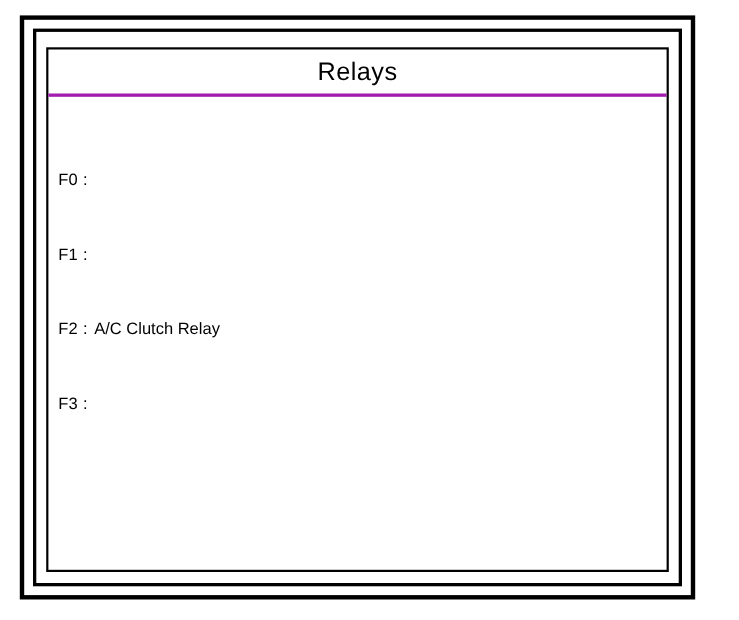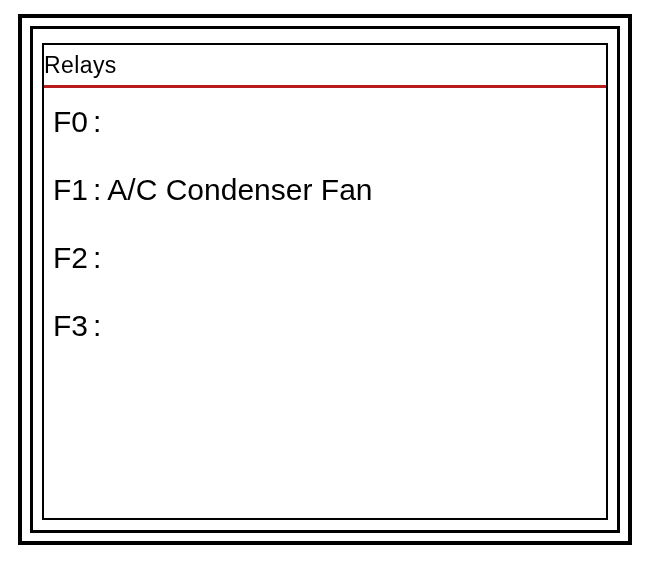--- a/index.html
+++ b/index.html
@@ -52,44 +52,45 @@
     border: 2px solid #000000;
     background: #ffffff;
     display: flex;
     flex-direction: column;
   }
 
   
   #panel-title-bar {
     box-sizing: border-box;
     height: 43px;
-    border-bottom: 3px solid #b91c1c;
+    border-bottom: 3px solid #a21caf;
     display: flex;
     align-items: center;
+    justify-content: center;
     flex: 0 0 auto;
   }
   #panel-title {
     font-size: 23px;
     font-weight: normal;
     letter-spacing: 0.4px;
     line-height: 1;
     white-space: nowrap;
   }
 
   
   #relay-list {
     flex: 1 1 auto;
     padding: 21px 0 0 9px;
     box-sizing: border-box;
   }
   .relay-row {
     height: 68px;
     display: flex;
-    align-items: flex-start;
-    font-size: 30px;
+    align-items: flex-end;
+    font-size: 15px;
     line-height: 26px;
     white-space: nowrap;
   }
   .relay-code {
     display: inline-block;
   }
   .relay-sep {
     display: inline-block;
     padding: 0 6px 0 5px;
   }
@@ -112,26 +113,26 @@
       <div id="relay-list">
 
         <div class="relay-row">
           <span class="relay-code">F0</span>
           <span class="relay-sep">:</span>
         </div>
 
         <div class="relay-row">
           <span class="relay-code">F1</span>
           <span class="relay-sep">:</span>
-          <span class="relay-label">A/C Condenser Fan</span>
         </div>
 
         <div class="relay-row">
           <span class="relay-code">F2</span>
           <span class="relay-sep">:</span>
+          <span class="relay-label">A/C Clutch Relay</span>
         </div>
 
         <div class="relay-row">
           <span class="relay-code">F3</span>
           <span class="relay-sep">:</span>
         </div>
 
       </div>
     </div>
   </div>

